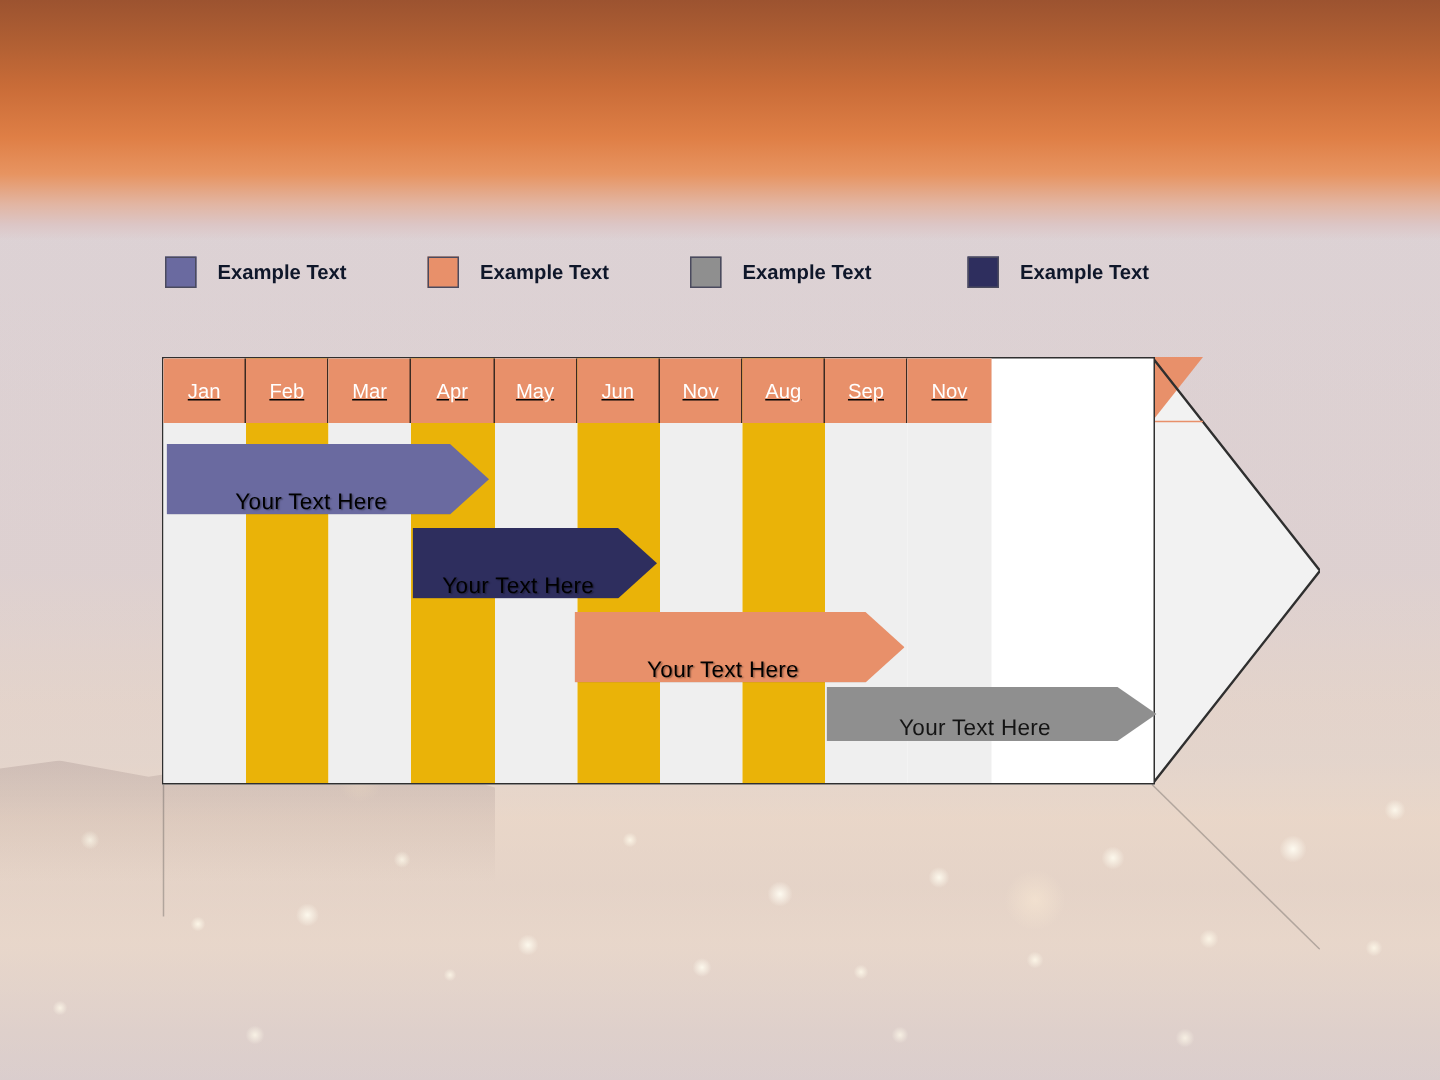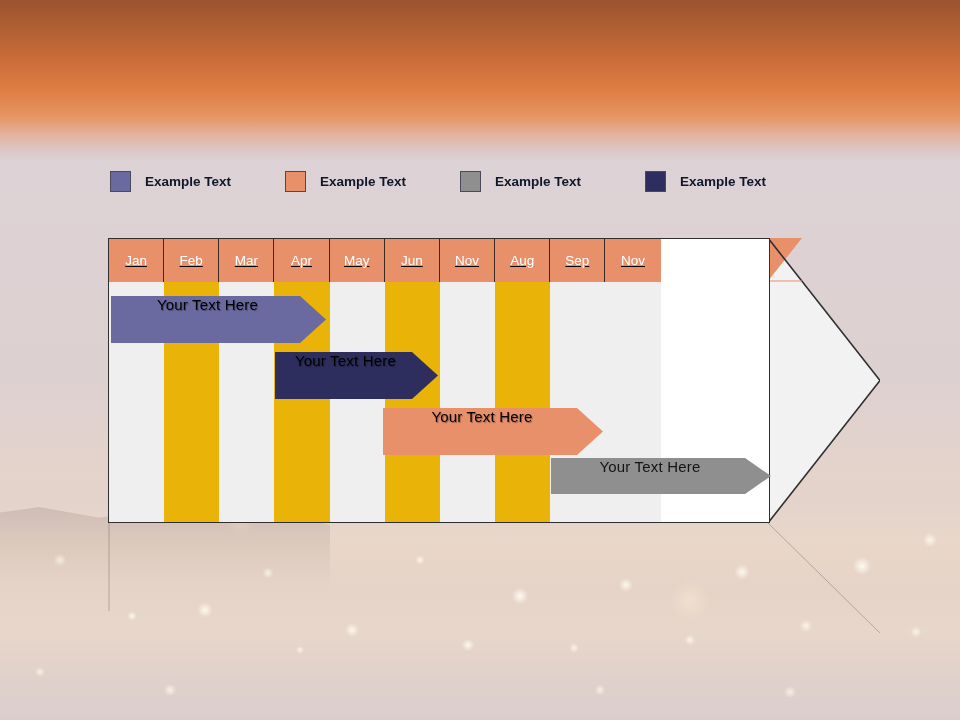--- a/index.html
+++ b/index.html
@@ -182,21 +182,21 @@
     box-sizing: border-box;
     flex: 0 0 auto;
   }
   .grid-col:last-child .month-cell { border-right: none; }
   .col-body { flex: 1 1 auto; }
 
   
   .bar {
     position: absolute;
     display: flex;
-    align-items: flex-start;
+    align-items: flex-end;
     justify-content: center;
     box-sizing: border-box;
     clip-path: polygon(0 0, calc(100% - 26px) 0, 100% 50%, calc(100% - 26px) 100%, 0 100%);
     filter: drop-shadow(1px 1px 1.2px rgba(0,0,0,.45));
   }
   .bar-label {
     font-size: 15px;
     letter-spacing: .2px;
     white-space: nowrap;
     padding-right: 22px;

